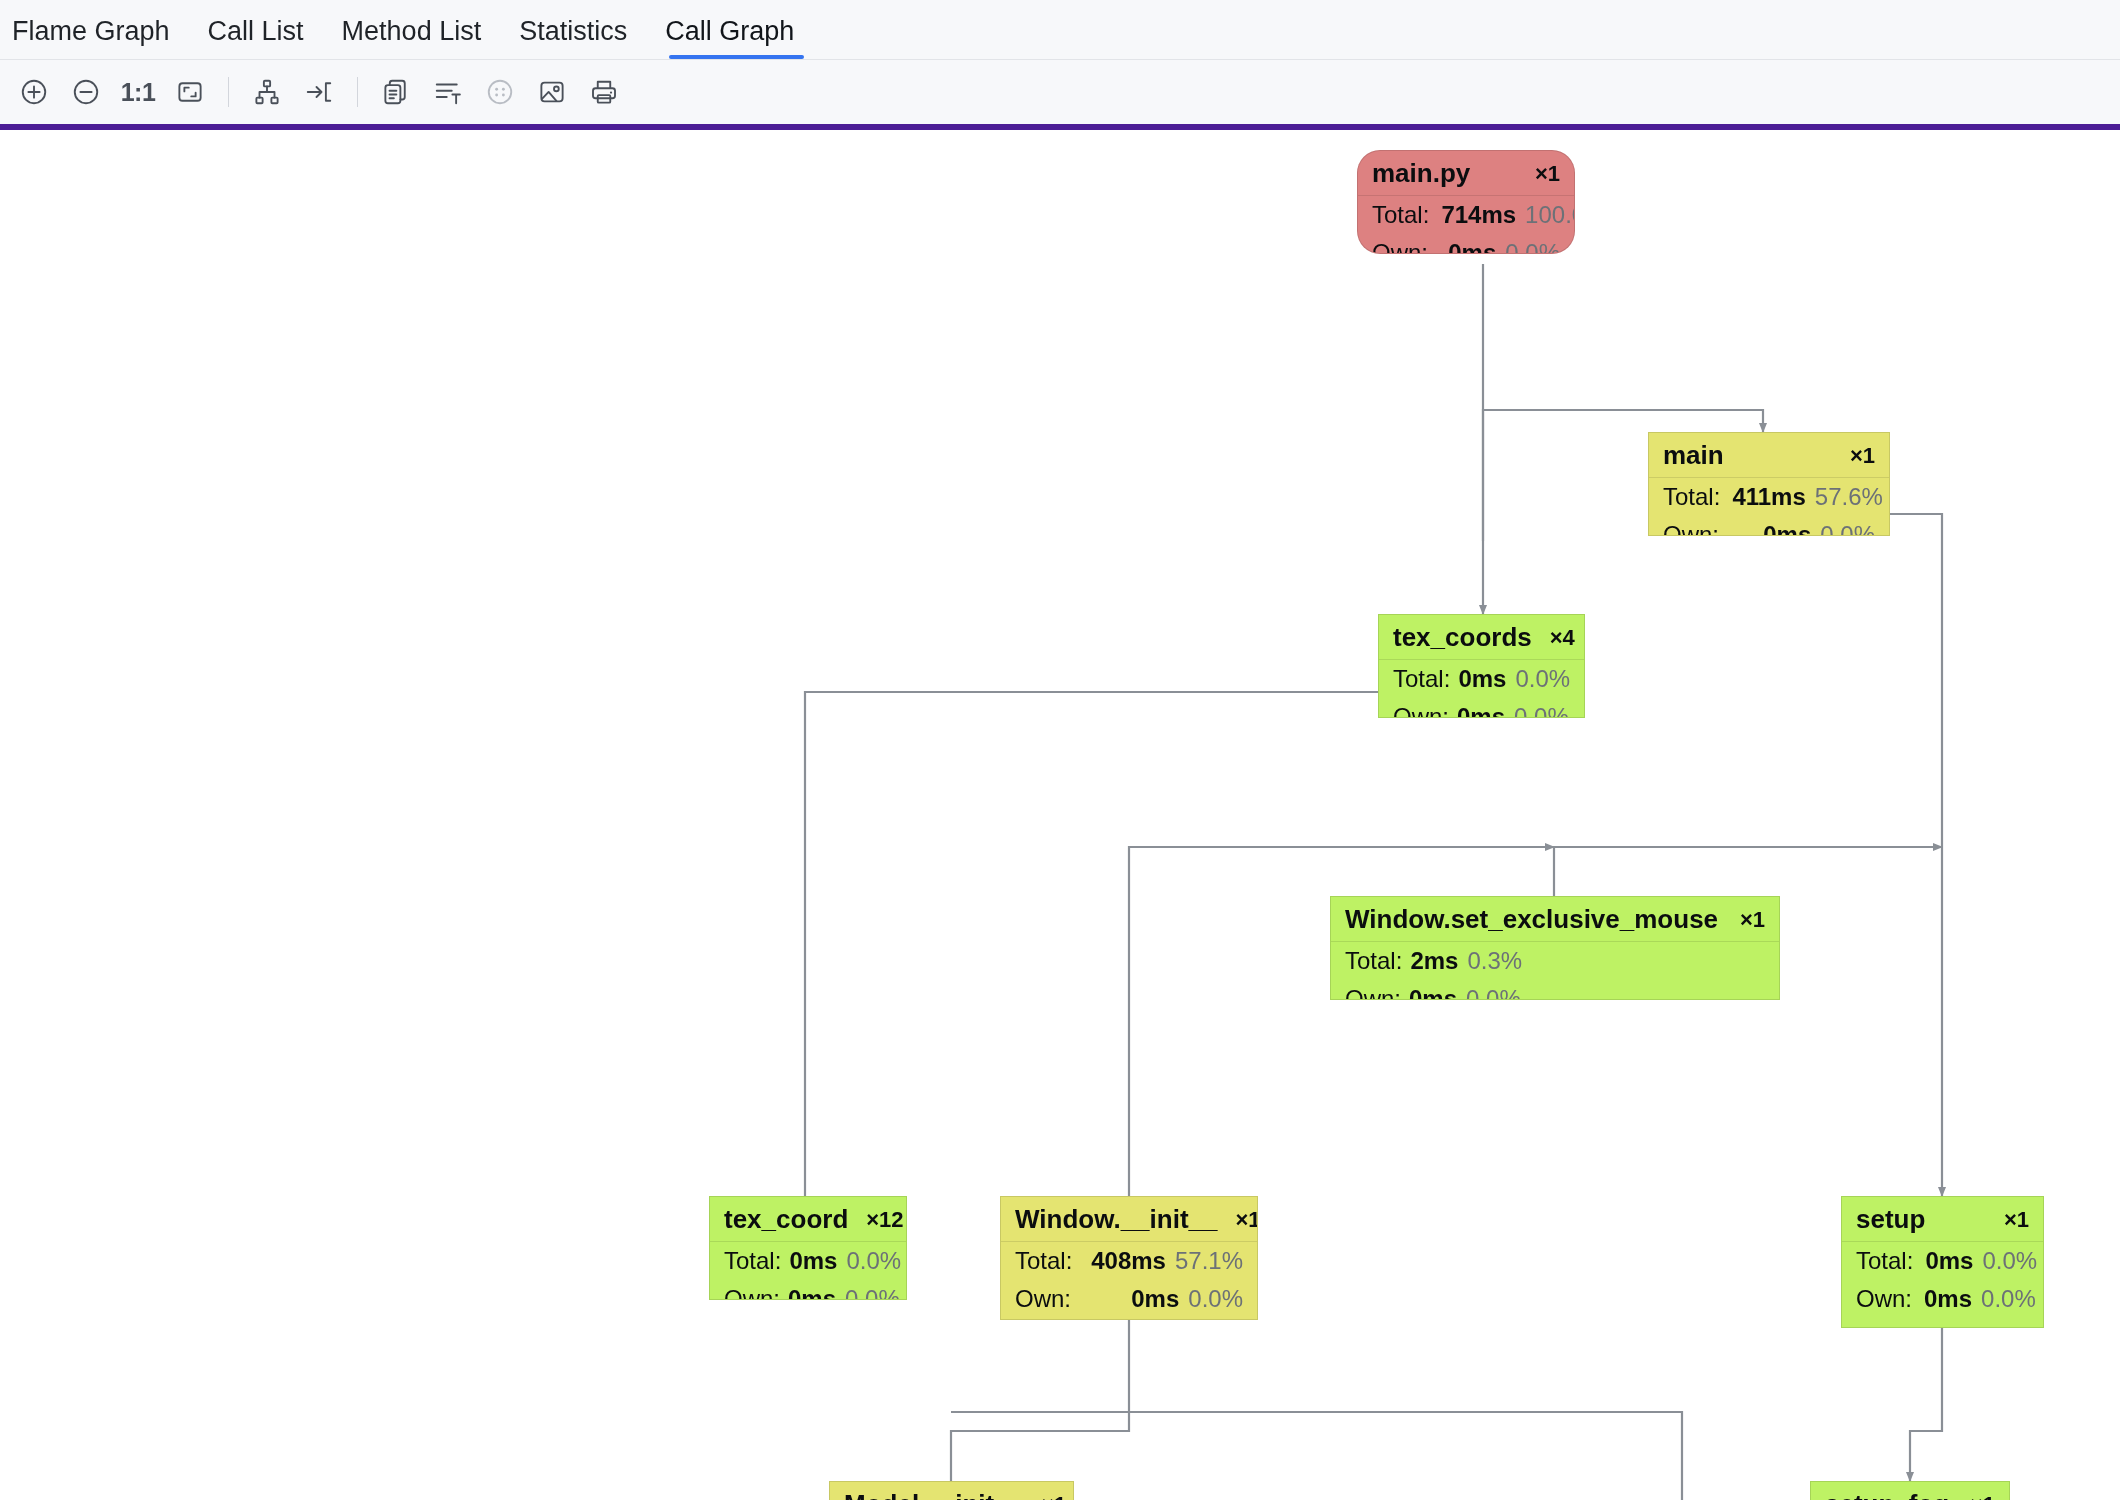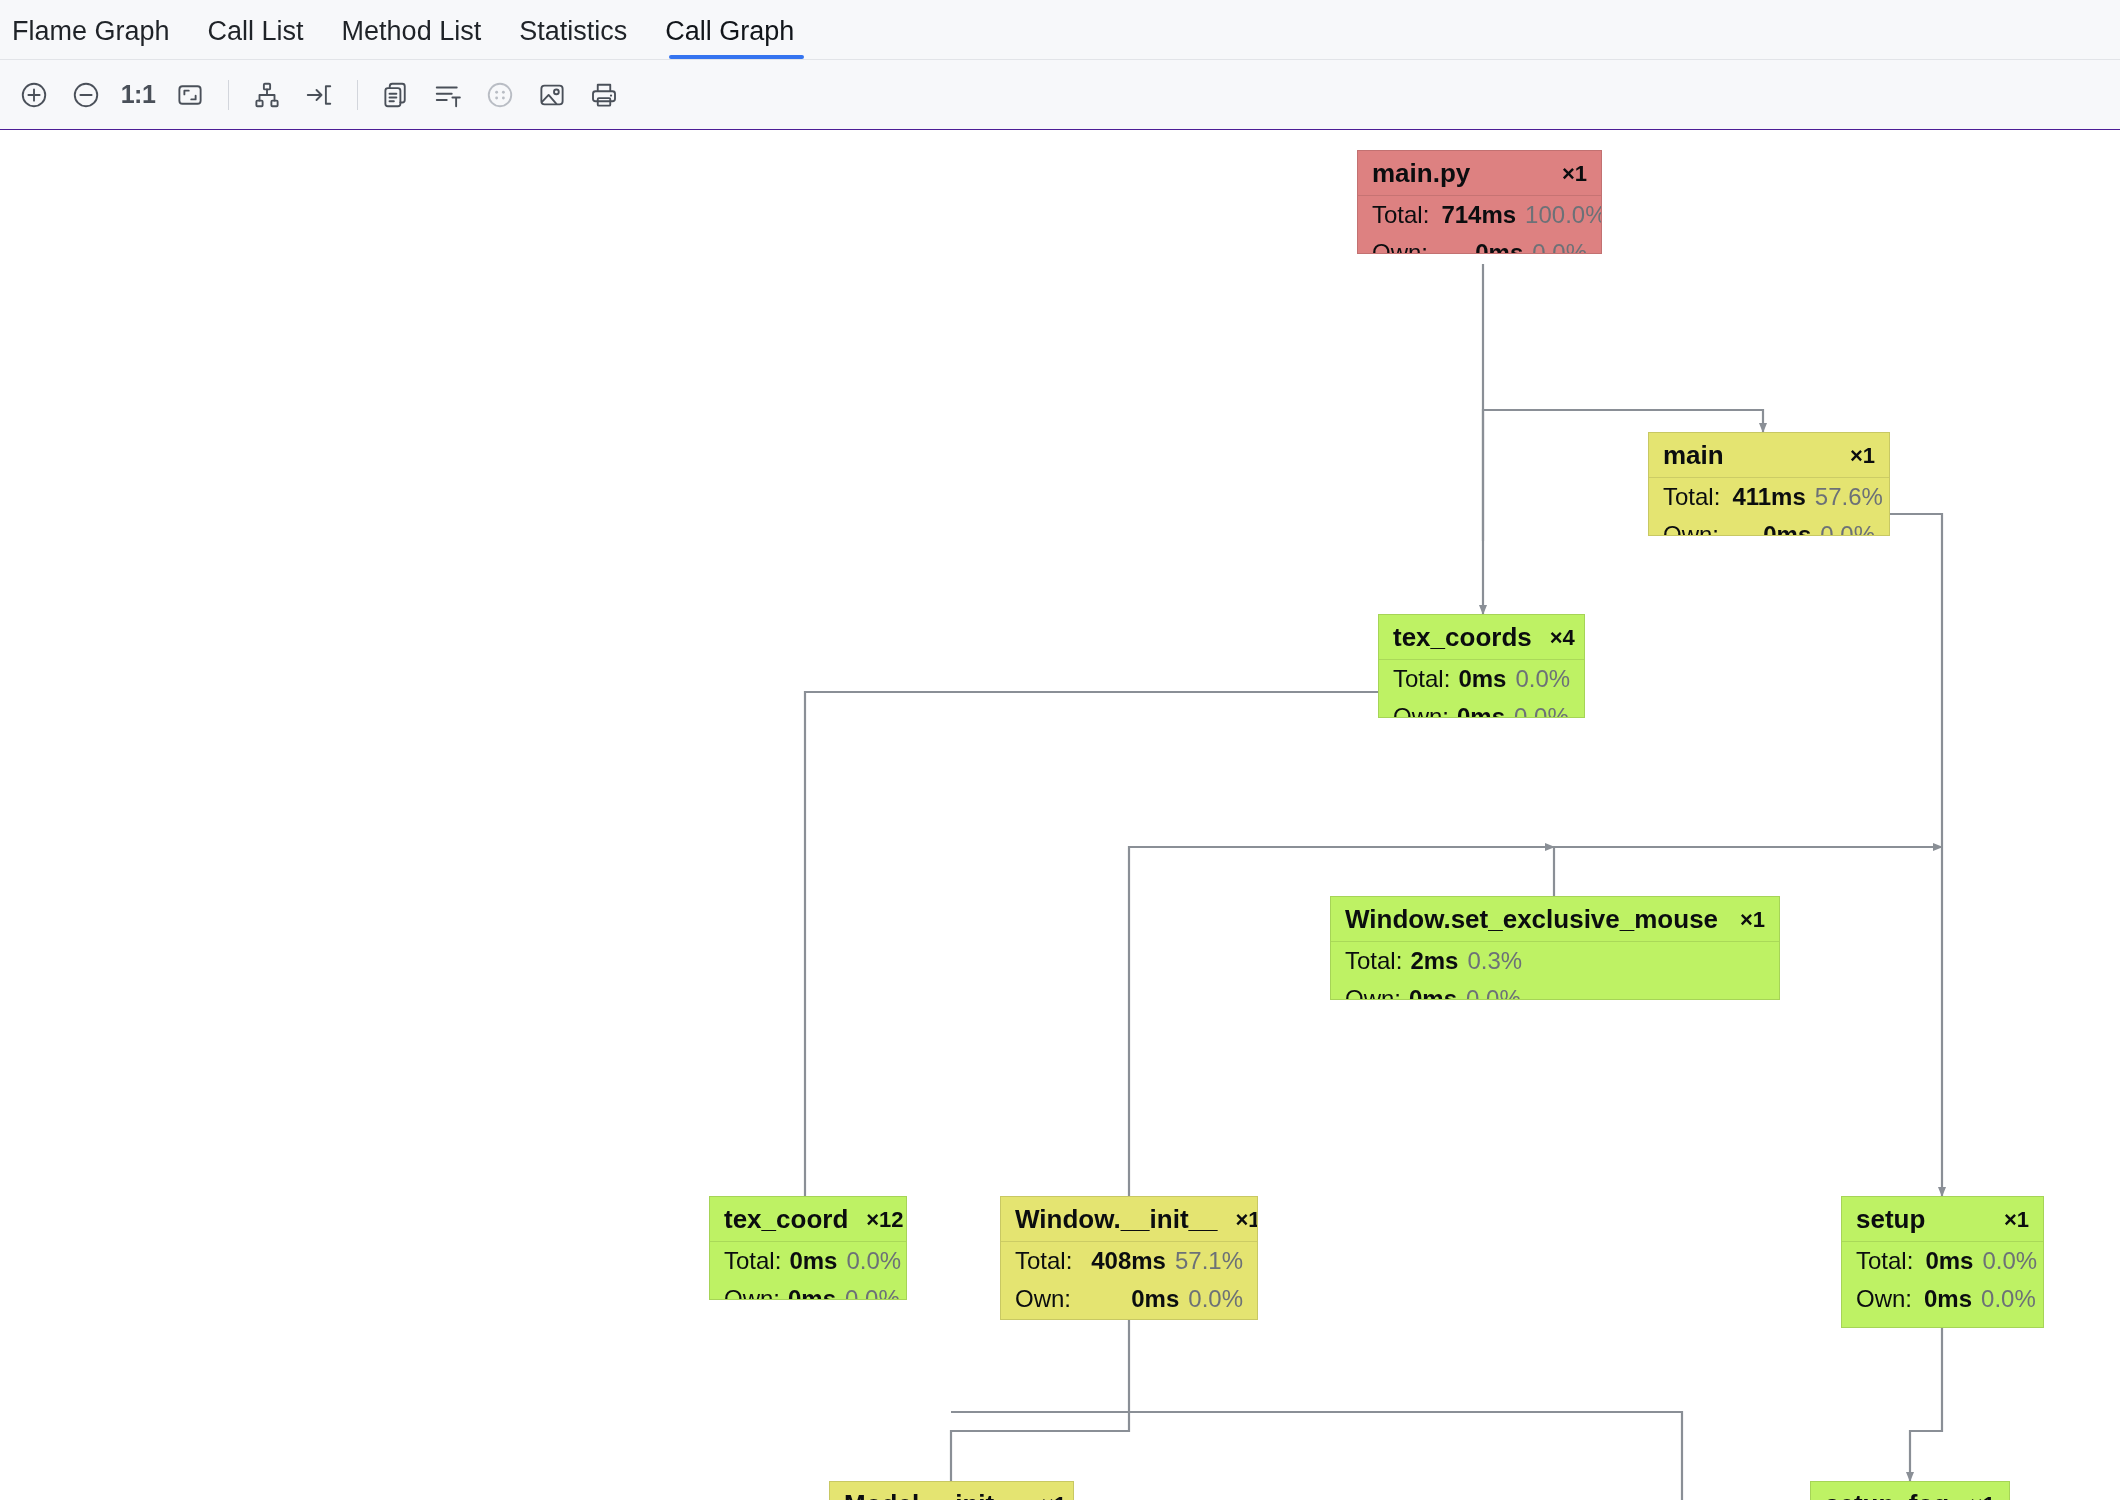--- a/index.html
+++ b/index.html
@@ -48,21 +48,21 @@
     border-radius: 2px;
   }
 
   
   .toolbar {
     position: absolute;
     top: 60px; left: 0;
     width: 2120px;
     height: 70px;
     background: #f7f8fa;
-    border-bottom: 1px solid #4c1d95;
+    border-bottom: 6px solid #4c1d95;
     display: flex;
     align-items: center;
     box-sizing: border-box;
     padding-left: 8px;
   }
   .tbtn {
     width: 46px; height: 46px;
     margin: 0 3px;
     display: flex;
     align-items: center;
@@ -244,21 +244,21 @@
           <path d="M 805 1065 L 805 561 L 1483 561" marker-end="url(#arrow)"></path>
           <path d="M 1890 383 L 1942 383 L 1942 1065" marker-end="url(#arrow)"></path>
           <path d="M 1554 765 L 1554 716 L 1942 716" marker-end="url(#arrow)"></path>
           <path d="M 1129 1065 L 1129 716 L 1554 716" marker-end="url(#arrow)"></path>
           <path d="M 1942 1169 L 1942 1300 L 1910 1300 L 1910 1350" marker-end="url(#arrow)"></path>
           <path d="M 951 1350 L 951 1300 L 1129 1300 L 1129 1169" marker-end="url(#arrow)"></path>
           <path d="M 951 1281 L 1682 1281 L 1682 1500"></path>
         </g>
     </svg>
     <div id="nodes">
-        <div class="node n-red" style="left: 1357px; top: 19px; width: 245px; height: 104px;">
+        <div class="node n-red" style="left: 1357px; top: 19px; width: 218px; height: 104px; border-radius: 23px;">
           <div class="title">
             <span>main.py</span>
             <span class="count">×1</span>
           </div>
           <div class="row">
             <span class="lbl">Total:</span>
             <span class="sp"></span>
             <span class="val">714ms</span>
             <span class="pct">100.0%</span>
           </div>

